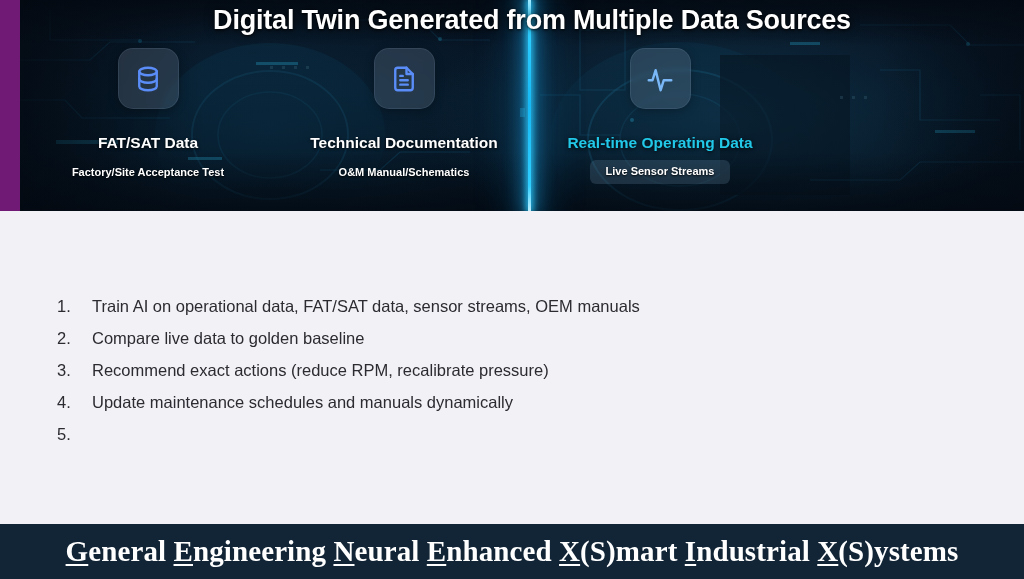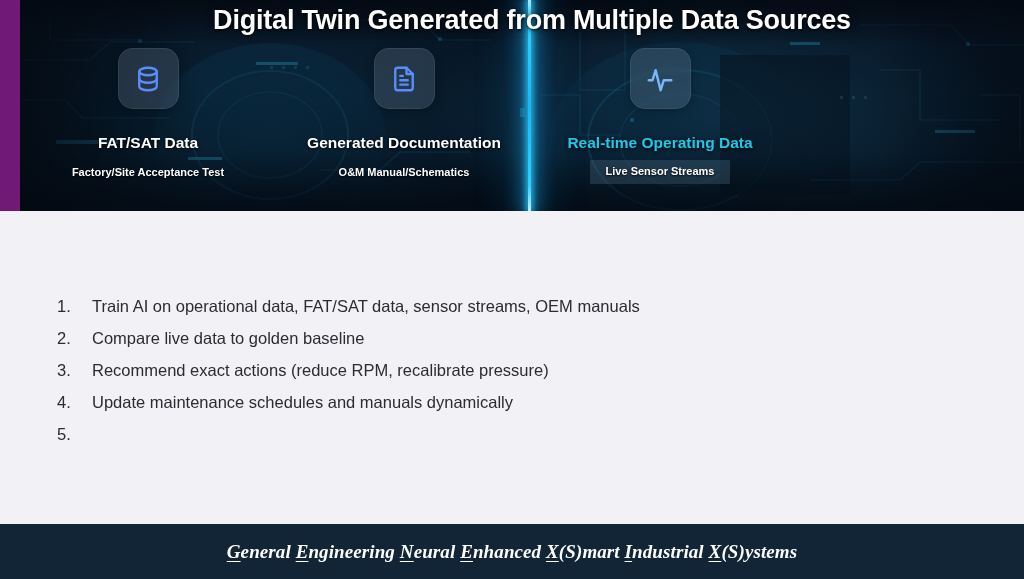--- a/index.html
+++ b/index.html
@@ -117,21 +117,21 @@
     margin-top: 11px;
     font-size: 11px;
     font-weight: bold;
     color: #ffffff;
     text-shadow: 0 1px 2px rgba(0,0,0,0.9);
     white-space: nowrap;
     padding: 3px 9px;
   }
   .card-sub.panel {
     background: rgba(125,165,195,0.20);
-    border-radius: 1px;
+    border-radius: 6px;
     padding: 5px 16px 7px 16px;
     margin-top: 8px;
   }
 
   
   .content {
     position: absolute;
     top: 211px;
     left: 0;
     width: 1024px;
@@ -182,25 +182,24 @@
     width: 1024px;
     height: 55px;
     background: #112536;
     display: flex;
     align-items: center;
     justify-content: center;
   }
   .footer-text {
     font-family: "Liberation Serif", serif;
     font-weight: bold;
-    font-size: 19px;
+    font-size: 29px;
     color: #ffffff;
     letter-spacing: 0.1px;
     white-space: nowrap;
-    font-style: italic;
   }
   .footer-text u { text-decoration: underline; text-underline-offset: 3px; }
 </style>
 </head>
 <body>
 
 <div class="slide">
 
   <div class="hero">
 
@@ -277,21 +276,21 @@
       </div>
 
       <div class="card">
         <div class="card-icon">
           <svg width="30" height="30" viewBox="0 0 24 24" fill="none" stroke="#5b8df9" stroke-width="1.9" stroke-linecap="round" stroke-linejoin="round">
             <path d="M14 3H7a2 2 0 0 0-2 2v14a2 2 0 0 0 2 2h10a2 2 0 0 0 2-2V8z"></path>
             <path d="M14 3v5h5"></path>
             <path d="M9 13h6M9 16.5h6M9 9.5h2"></path>
           </svg>
         </div>
-        <div class="card-title">Generated Documentation</div>
+        <div class="card-title">Technical Documentation</div>
         <div class="card-sub">O&amp;M Manual/Schematics</div>
       </div>
 
       <div class="card">
         <div class="card-icon">
           <svg width="30" height="30" viewBox="0 0 24 24" fill="none" stroke="#79b7f7" stroke-width="2" stroke-linecap="round" stroke-linejoin="round">
             <path d="M3 13h3l2.5-8 4 16 2.5-8h6"></path>
           </svg>
         </div>
         <div class="card-title accent">Real-time Operating Data</div>

